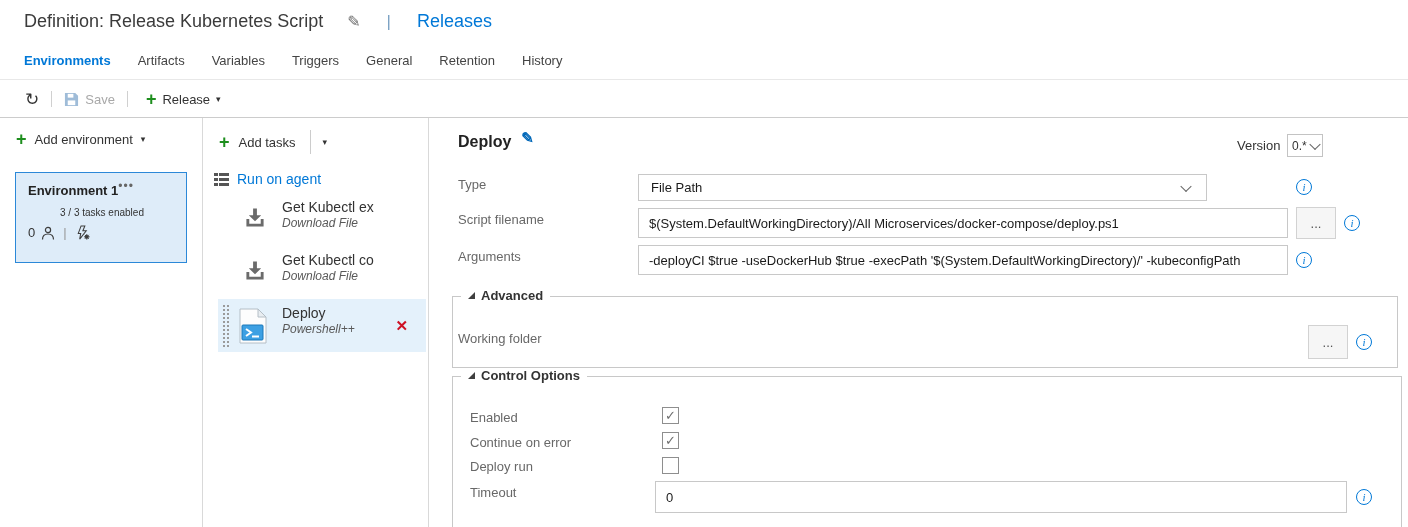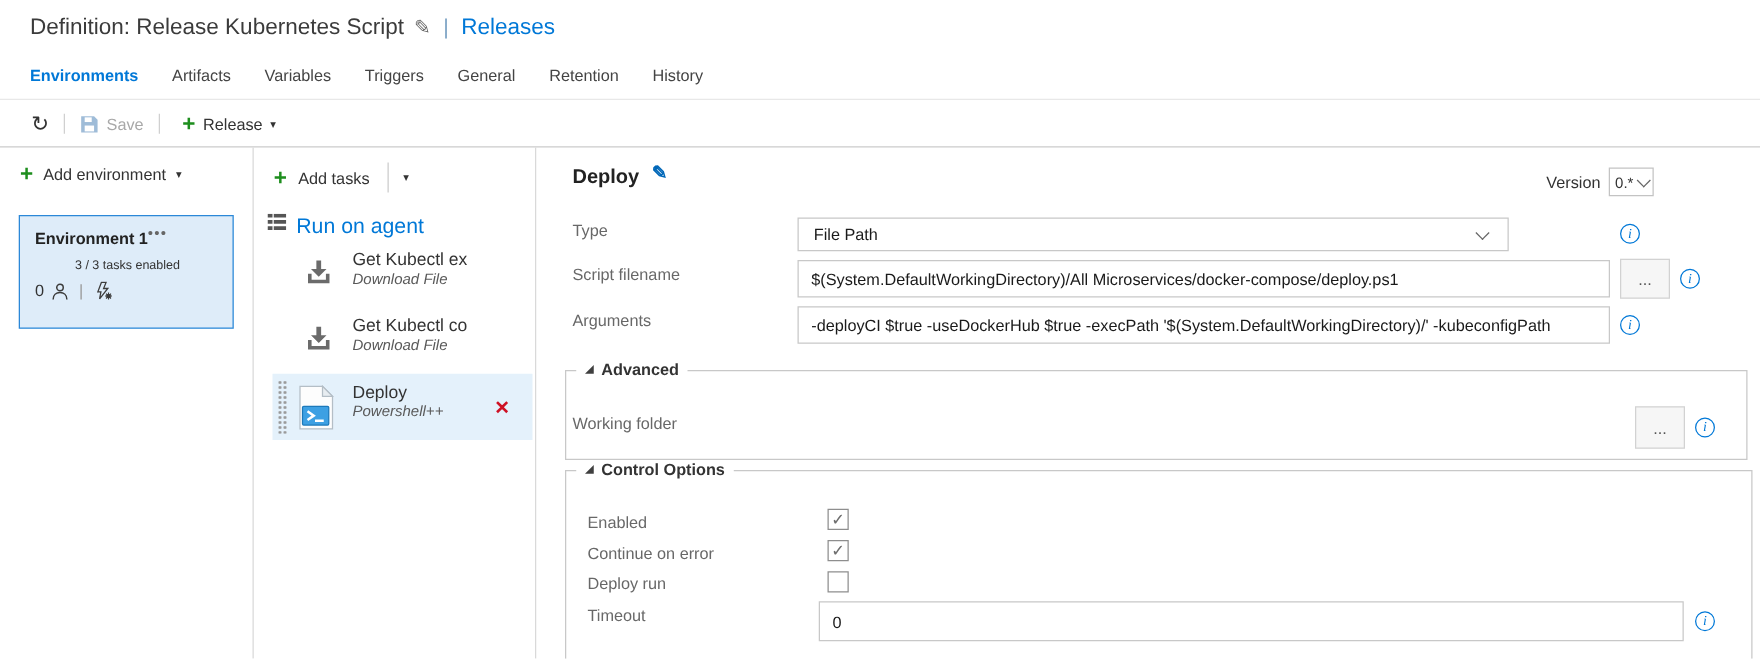--- a/index.html
+++ b/index.html
@@ -1,21 +1,21 @@
 <!DOCTYPE html>
 <html><head>
 <meta charset="utf-8">
 <style>
   * { margin:0; padding:0; box-sizing:border-box; }
   html,body { background:#fff; }
   body { font-family:"Liberation Sans", sans-serif; color:#333; }
   #app { position:relative; width:1408px; height:527px; background:#fff; overflow:hidden; }
 
   
-  .page-title { position:absolute; left:24px; top:11px; font-size:18px; color:#3b3b3b; display:flex; align-items:center; gap:8px; }
+  .page-title { position:absolute; left:24px; top:11px; font-size:18px; color:#3b3b3b; display:flex; align-items:center; gap:24px; }
   .page-title .pencil { color:#6b6b6b; font-size:16px; }
   .page-title .sep { color:#7ba2c4; font-size:17px; margin:0 2px; }
   .page-title .releases-link { color:#0078d7; cursor:pointer; }
 
   .tabbar { position:absolute; left:24px; top:53px; display:flex; gap:27px; font-size:13px; color:#444; }
   .tabbar .tab { cursor:pointer; padding-bottom:6px; }
   .tabbar .tab.active { color:#0078d7; font-weight:bold; }
   .rule-tabs { position:absolute; left:0; right:0; top:79px; border-top:1px solid #e8e8e8; }
 
   
@@ -39,21 +39,21 @@
   .env-card .env-name { font-size:13px; font-weight:bold; color:#222; }
   .env-card .ellipsis { color:#666; font-size:12px; letter-spacing:1px; cursor:pointer; line-height:0.6; }
   .env-card .summary { padding:9px 0 0 12px; font-size:10px; color:#333;margin-left:32px; }
   .env-card .iconrow { padding:7px 0 0 12px; display:flex; align-items:center; gap:6px; font-size:13px; color:#333; }
   .env-card .iconrow .pipe { color:#999; margin:0 2px; }
 
   
   .add-tasks { position:absolute; left:219px; top:130px; display:flex; align-items:center; font-size:13px; color:#333; cursor:pointer; }
   .add-tasks .lbl { margin:0 14px 0 9px; }
   .add-tasks .vbar { width:1px; height:24px; background:#ccc; margin-right:12px; }
-  .agent-row { position:absolute; left:214px; top:171px; display:flex; gap:8px; font-size:17px; color:#0078d7; cursor:pointer; }
+  .agent-row { position:absolute; left:214px; top:171px; display:flex; align-items:center; gap:8px; font-size:14px; color:#0078d7; cursor:pointer; }
   .task-item { position:absolute; left:218px; width:208px; height:49px; cursor:pointer; }
   .task-item .ticon { position:absolute; left:26px; top:50%; transform:translateY(-50%); }
   .task-item .ttext { position:absolute; left:64px; top:6px; }
   .task-title { font-size:14px; color:#333; }
   .task-sub { font-size:12px; font-style:italic; color:#595959; margin-top:1px; }
   .task-item.selected { background:#e4f1fb; height:53px; }
   .task-item.selected .ticon { left:20px; }
   .grip { position:absolute; left:4px; top:5px; bottom:5px; width:8px;
           background-image:radial-gradient(#9a9a9a 1px, transparent 1.3px);
           background-size:4px 4px; }

